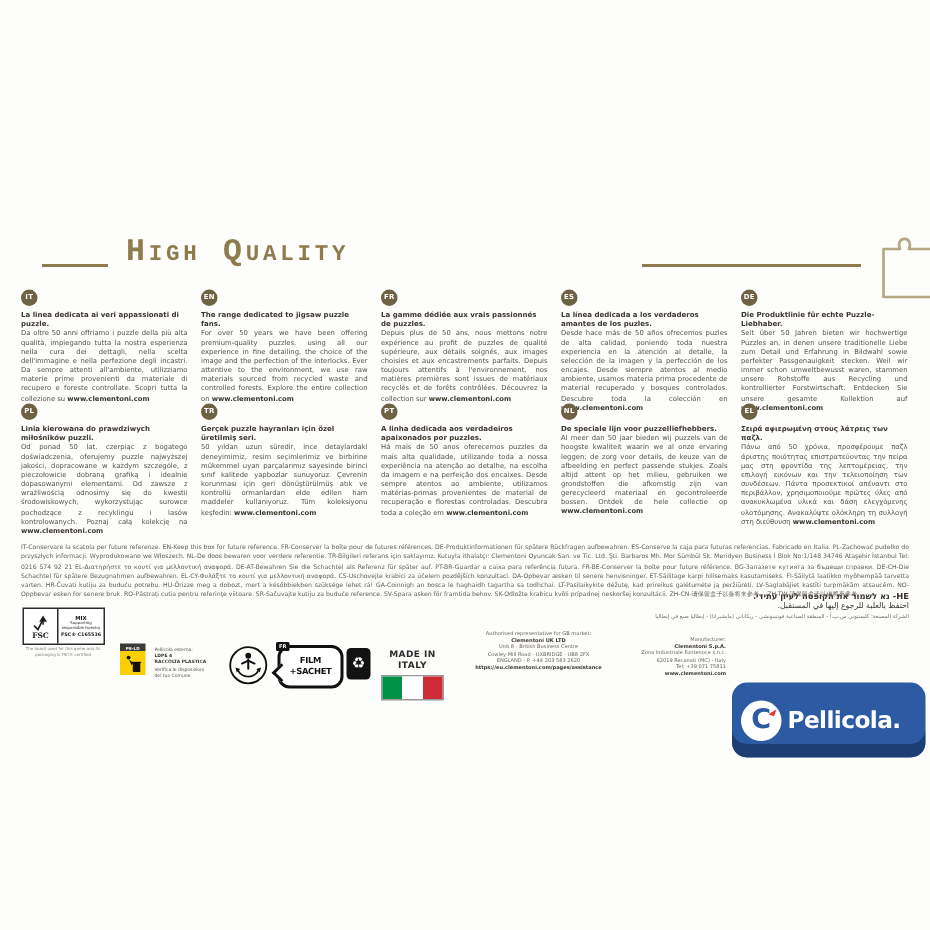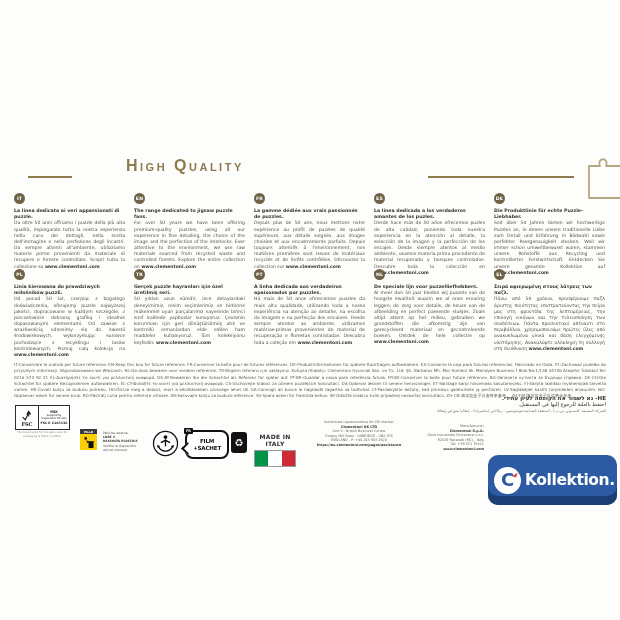--- a/index.html
+++ b/index.html
@@ -2,22 +2,22 @@
 <html><head>
 <meta charset="utf-8">
 <style>
   html,body{margin:0;padding:0;background:#fff;}
   #canvas{position:relative;width:620px;height:620px;background:#fdfdfb;overflow:hidden;
           font-family:"DejaVu Sans",sans-serif;color:#45403a;}
   .abs{position:absolute;}
   
   .gold-line{height:1.6px;background:#8e7b4e;}
   .hq-title{display:flex;align-items:baseline;gap:11px;color:#8e7b4e;white-space:nowrap;}
-  .hq-main{font-family:Liberation Sans, sans-serif;font-variant:small-caps;font-weight:600;
-           font-size:16px;letter-spacing:2.5px;margin-left:42px;}
+  .hq-main{font-family:Liberation Mono, monospace;font-variant:small-caps;font-weight:600;
+           font-size:21px;letter-spacing:2.5px;}
   .hq-sub{font-family:"DejaVu Serif",serif;font-size:14px;letter-spacing:5.5px;font-weight:400;}
   
   .lang-row{display:flex;gap:9px;}
   .lang-block{width:111px;}
   .badge{width:11px;height:11px;border-radius:50%;background:#6e6244;color:#fff;
          font-size:4.6px;font-weight:bold;display:flex;align-items:center;justify-content:center;
          margin-bottom:4px;letter-spacing:.2px;}
   .lead{font-size:4.7px;font-weight:bold;line-height:6.2px;color:#3b362f;}
   .body-txt{font-size:4.55px;line-height:6.15px;text-align:justify;color:#55504a;}
   .body-txt .url{font-weight:bold;color:#3b362f;}
@@ -229,16 +229,16 @@
     <div>62019 Recanati (MC) - Italy</div>
     <div>Tel: +39 071 75811</div>
     <div><b>www.clementoni.com</b></div>
   </div>
 
   <div class="abs clem" style="left:488px;top:426px;">
     <div class="clem-ball">
       <span class="clem-c">C</span>
       <span class="clem-red"></span>
     </div>
-    <span class="clem-text">Kollektion.</span>
+    <span class="clem-text">Pellicola.</span>
   </div>
 
 </div>
 
 </body></html>

